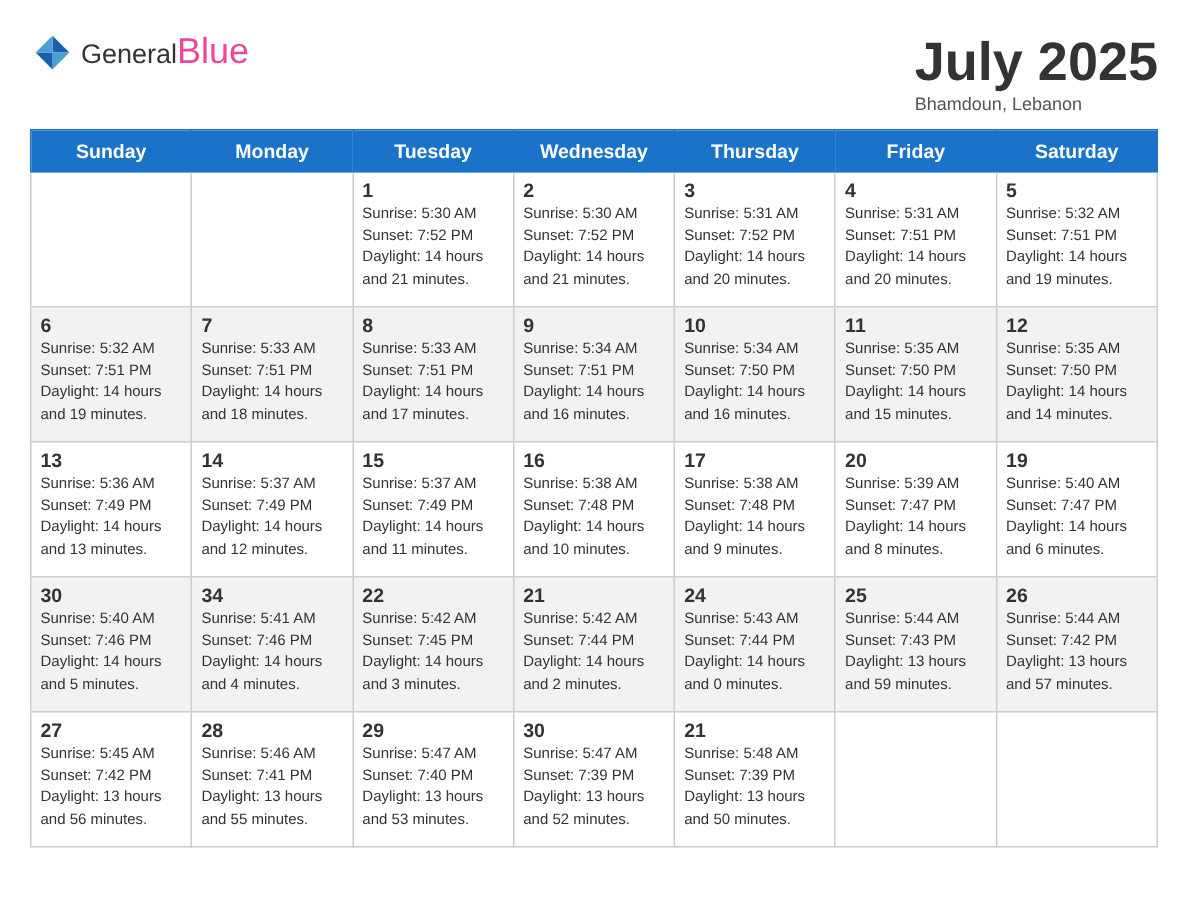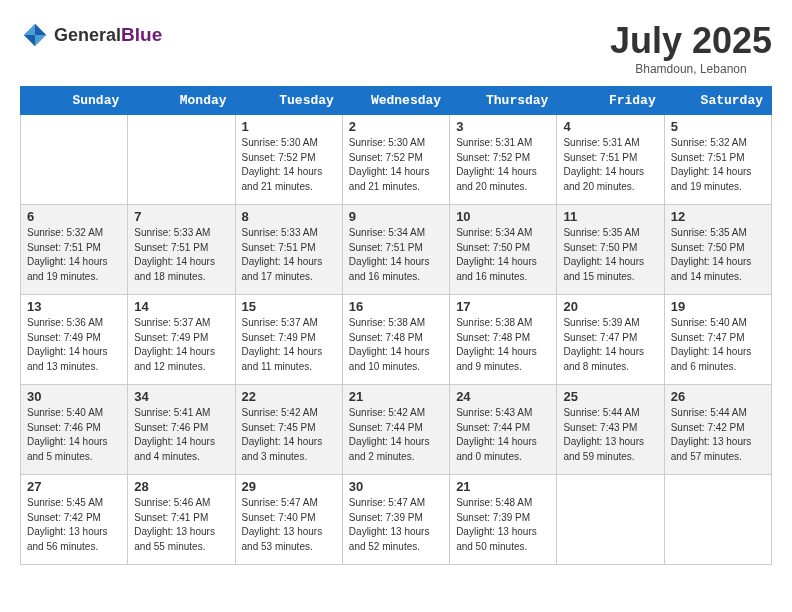--- a/index.html
+++ b/index.html
@@ -16,58 +16,57 @@
       align-items: flex-start;
       margin-bottom: 10px;
     }
     .logo {
       display: flex;
       align-items: center;
       gap: 4px;
     }
     .logo-text-general {
       font-size: 18px;
-      font-weight: bold;
+      font-weight: normal;
       color: #333;
     }
     .logo-text-blue {
-      font-size: 19px;
-      font-weight: bold;
-      color: #701a75;
+      font-size: 24px;
+      font-weight: normal;
+      color: #ec4899;
     }
     .logo-icon {
       width: 30px;
       height: 30px;
     }
     .title-block {
-      text-align: center;
+      text-align: left;
     }
     .month-year {
       font-size: 36px;
       font-weight: bold;
       color: #333;
     }
     .location {
       font-size: 12px;
       color: #555;
     }
     table {
       width: 100%;
       border-collapse: collapse;
       font-size: 11px;
     }
     thead tr th {
       background-color: #1a73c9;
       color: #fff;
-      text-align: right;
+      text-align: center;
       padding: 6px 8px;
       font-size: 13px;
       font-weight: bold;
       border: 1px solid #1a73c9;
-      font-family: Liberation Mono, monospace;
     }
     tbody tr td {
       border: 1px solid #ccc;
       vertical-align: top;
       padding: 4px 6px;
       height: 90px;
       width: 107px;
     }
     .day-number {
       font-size: 13px;

